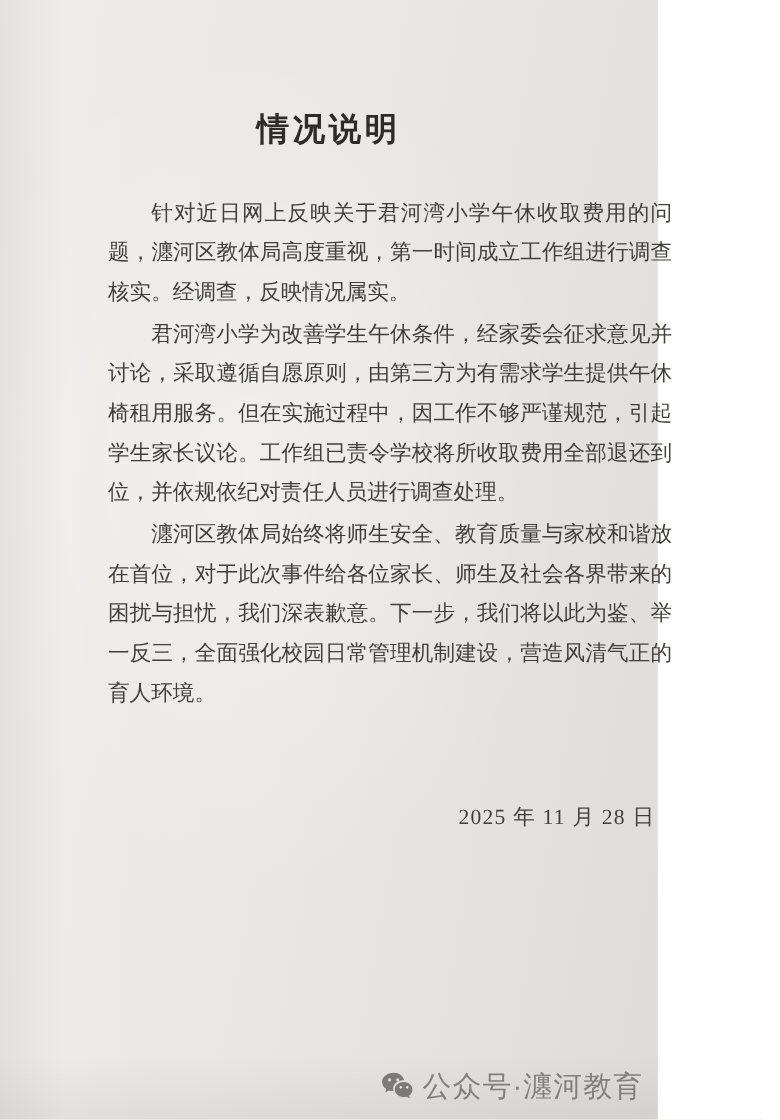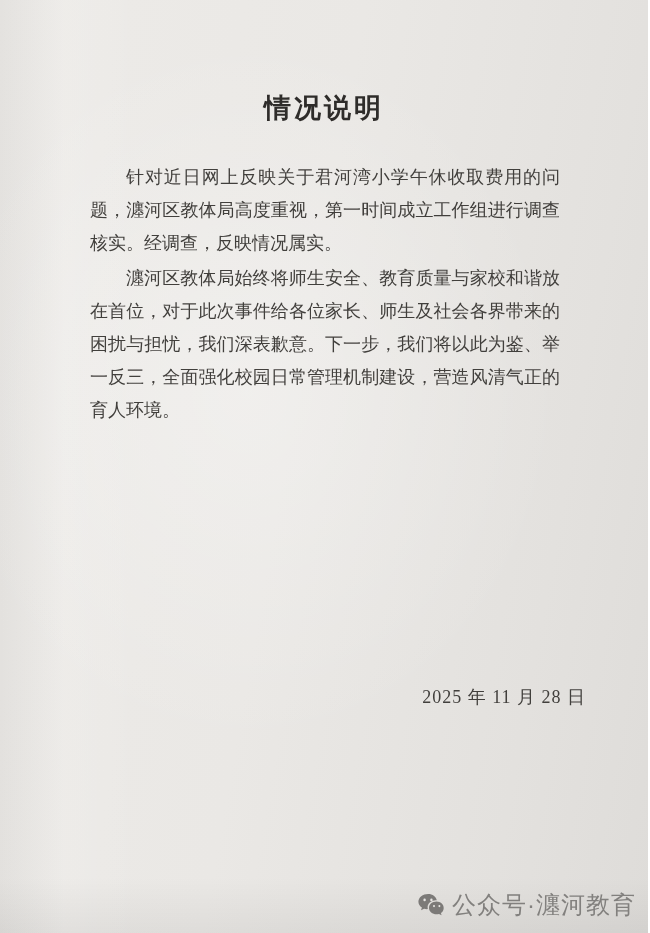--- a/index.html
+++ b/index.html
@@ -3,21 +3,21 @@
 <meta charset="utf-8">
 <style>
   * { margin: 0; padding: 0; box-sizing: border-box; }
   html, body {
     width: 650px; height: 933px;
     overflow: hidden;
     font-family: "Liberation Serif", "DejaVu Serif", serif;
   }
   .photo {
     position: relative;
-    width: 648px; height: 933px;
+    width: 548px; height: 933px;
     background:
       linear-gradient(to bottom, rgba(0,0,0,0) 94%, rgba(0,0,0,0.05) 100%),
       linear-gradient(to right, rgba(0,0,0,0.04) 0%, rgba(255,255,255,0.10) 10%, rgba(0,0,0,0) 22%),
       radial-gradient(ellipse 70% 55% at 38% 42%, rgba(255,255,255,0.30), rgba(255,255,255,0) 70%),
       linear-gradient(100deg, #edebe8 0%, #eae8e5 45%, #e3e1de 80%, #dedcd9 100%);
     background-color: #e8e6e3;
     color: #44423f;
   }
   .doc-title {
     position: absolute;
@@ -52,23 +52,22 @@
     font-size: 18px;
     color: #413f3c;
   }
   .sign-line {
     text-align: right;
     padding-right: 170px;
     line-height: 30px;
   }
   .date-line {
     text-align: right;
-    padding-right: 64px;
+    padding-right: 104px;
     line-height: 30px;
-    margin-top: 16px;
     letter-spacing: 1px;
   }
   .watermark {
     position: absolute;
     right: 12px;
     bottom: 12px;
     display: flex;
     align-items: center;
     gap: 7px;
     color: #82807e;
@@ -80,20 +79,21 @@
 </style>
 </head>
 <body>
 
 <div class="photo">
 
   <div class="doc-title">情况说明</div>
 
   <div class="doc-body">
     <p>针对近日网上反映关于君河湾小学午休收取费用的问题，瀍河区教体局高度重视，第一时间成立工作组进行调查核实。经调查，反映情况属实。</p>
+    <p>君河湾小学为改善学生午休条件，经家委会征求意见并讨论，采取遵循自愿原则，由第三方为有需求学生提供午休椅租用服务。但在实施过程中，因工作不够严谨规范，引起学生家长议论。工作组已责令学校将所收取费用全部退还到位，并依规依纪对责任人员进行调查处理。</p>
     <p>瀍河区教体局始终将师生安全、教育质量与家校和谐放在首位，对于此次事件给各位家长、师生及社会各界带来的困扰与担忧，我们深表歉意。下一步，我们将以此为鉴、举一反三，全面强化校园日常管理机制建设，营造风清气正的育人环境。</p>
   </div>
 
   <div class="sign-block">
     <div class="date-line">2025 年 11 月 28 日</div>
   </div>
 
   <div class="watermark">
     <span>
       <svg class="wechat-icon" viewBox="0 0 28 24" aria-hidden="true">

